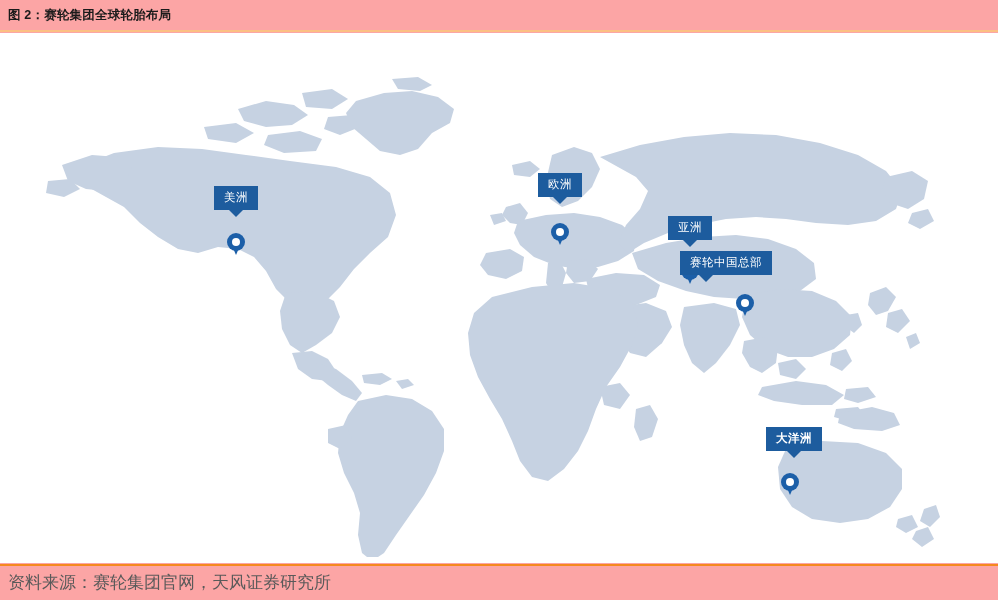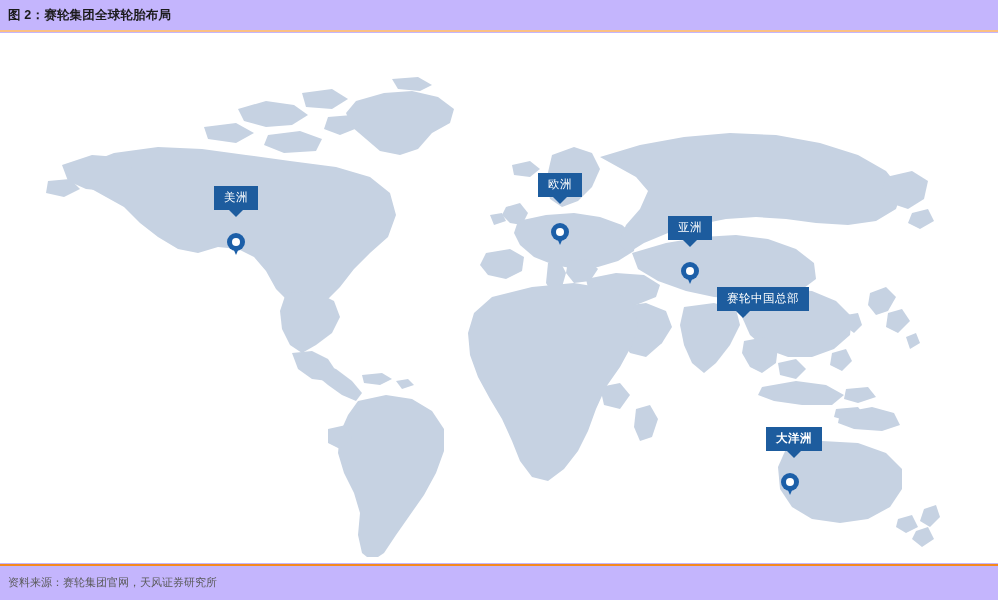--- a/index.html
+++ b/index.html
@@ -7,21 +7,21 @@
     width: 998px;
     height: 600px;
     background: #ffffff;
     font-family: "Liberation Sans", "DejaVu Sans", sans-serif;
     overflow: hidden;
   }
   #page {
     position: relative;
     width: 998px;
     height: 600px;
-    background: #c4b5fd;
+    background: #fca5a5;
   }
 
   
   .fig-header {
     position: absolute;
     left: 0; top: 0;
     width: 998px;
     height: 31px;
     padding-left: 8px;
     display: flex;
@@ -123,21 +123,21 @@
     left: 0; top: 564px;
     width: 998px; height: 2px;
     background: #f5891f;
   }
   .fig-source {
     position: absolute;
     left: 8px; top: 570px;
     width: 800px; height: 24px;
     display: flex;
     align-items: center;
-    font-size: 11px;
+    font-size: 17px;
     color: #5a5a5a;
     white-space: nowrap;
   }
 </style>
 </head>
 <body>
 
 <div id="page">
 
   <div class="fig-header">
@@ -271,21 +271,21 @@
       <span class="tip"></span>
     </div>
 
     <div class="marker" style="left:745px; top:270px;">
       <div class="pin">
         <div class="pin-outer"></div>
           <div class="pin-inner"></div>
           <div class="pin-tail"></div>
       </div>
     </div>
-    <div class="callout tip-left" style="left:763px; top:218px;margin-top:36px;">
+    <div class="callout tip-left" style="left:726px; top:218px;">
       <span>赛轮中国总部</span>
       <span class="tip"></span>
     </div>
 
     <div class="marker" style="left:790px; top:449px;">
       <div class="pin">
         <div class="pin-outer"></div>
           <div class="pin-inner"></div>
           <div class="pin-tail"></div>
       </div>

